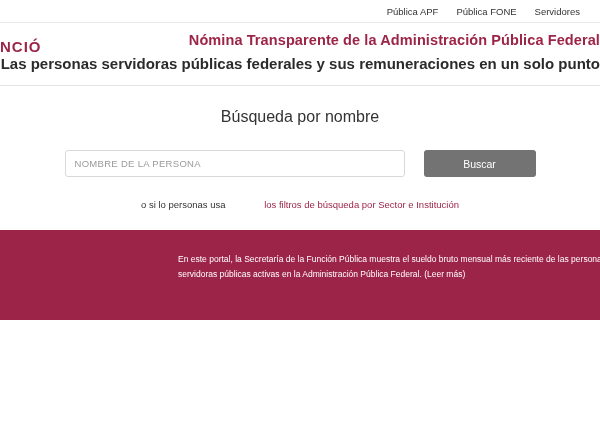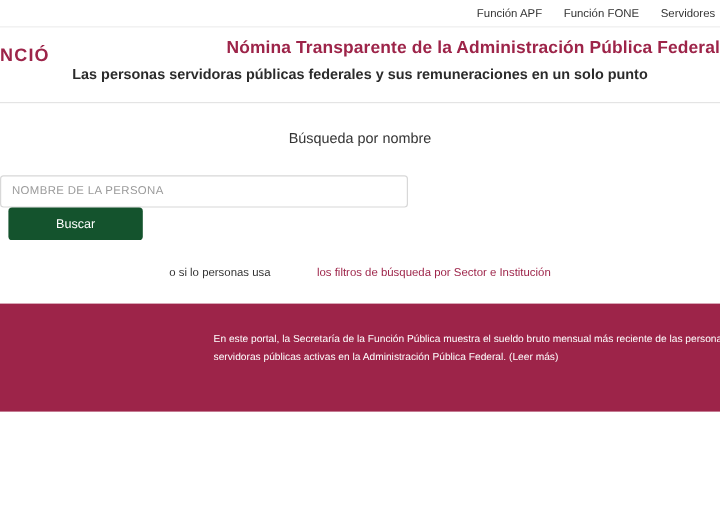--- a/index.html
+++ b/index.html
@@ -33,21 +33,21 @@
     border-bottom: 1px solid #e9e9e9;
   }
   .topnav .nav-item {
     padding: 0 9px;
     white-space: nowrap;
     color: #333333;
     text-decoration: none;
     cursor: pointer;
   }
   .topnav .nav-item:last-child {
-    padding-right: 4px;
+    padding-right: 20px;
   }
 
   
   .header {
     position: relative;
     height: 62px;
     background: #ffffff;
     border-bottom: 1px solid #e4e4e4;
   }
   .brand-left {
@@ -74,45 +74,45 @@
   }
   .title-main {
     font-size: 14.5px;
     font-weight: bold;
     color: #9d2449;
     margin: 0 0 7px 0;
     letter-spacing: 0.1px;
     text-align: right;
   }
   .title-sub {
-    font-size: 12px;
+    font-size: 15px;
     font-weight: bold;
     color: #2b2b2b;
     margin: 0;
+    text-align: right;
   }
 
   
   .search-section {
     background: #ffffff;
     padding-top: 22px;
     padding-bottom: 20px;
     text-align: center;
   }
   .search-heading {
-    font-size: 12px;
+    font-size: 16px;
     color: #333333;
     margin: 0 0 24px 0;
     font-weight: normal;
   }
   .search-row {
     display: flex;
     justify-content: center;
-    align-items: flex-start;
-    gap: 0px;
-    flex-direction: column;
+    align-items: flex-end;
+    gap: 12px;
   }
   .search-input {
     width: 340px;
     height: 27px;
     box-sizing: border-box;
     border: 1px solid #d8d8d8;
     border-radius: 3px;
     padding: 0 9px;
     font-size: 9.5px;
     color: #555555;
@@ -121,21 +121,21 @@
     background: #ffffff;
   }
   .search-input::placeholder {
     color: #9a9a9a;
     letter-spacing: 0.3px;
   }
   .search-button {
     width: 112px;
     height: 27px;
     margin-left: 7px;
-    background: #14532d;
+    background: #737373;
     border: none;
     border-radius: 3px;
     color: #ffffff;
     font-size: 10.5px;
     font-family: "Liberation Sans", sans-serif;
     cursor: pointer;
   }
   .search-hint {
     margin-top: 22px;
     font-size: 9.5px;
@@ -182,22 +182,22 @@
     background: #ffffff;
     height: 140px;
   }
 </style>
 </head>
 <body>
 
 <div class="page">
 
   <div class="topnav">
-    <a class="nav-item">Función APF</a>
-    <a class="nav-item">Función FONE</a>
+    <a class="nav-item">Pública APF</a>
+    <a class="nav-item">Pública FONE</a>
     <a class="nav-item">Servidores</a>
   </div>
 
   <div class="header">
     <div class="brand-left">
       <span class="brand-text">FUNCIÓN PÚBLICA</span>
     </div>
     <div class="header-titles">
       <h1 class="title-main">Nómina Transparente de la Administración Pública Federal</h1>
       <p class="title-sub">Las personas servidoras públicas federales y sus remuneraciones en un solo punto</p>

